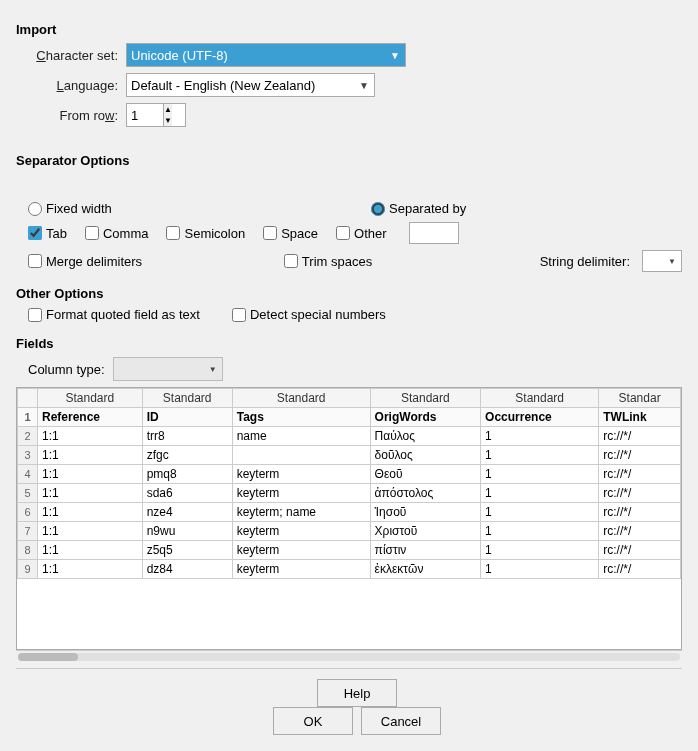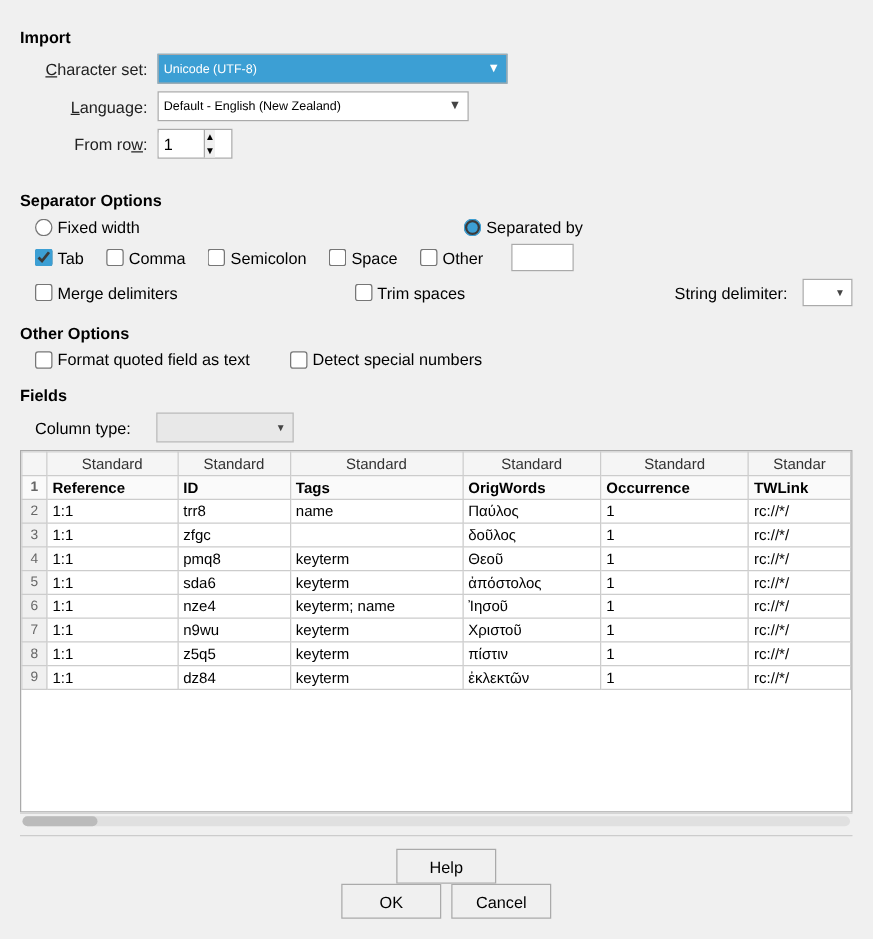--- a/index.html
+++ b/index.html
@@ -35,21 +35,21 @@
       width: 110px;
       text-align: right;
       padding-right: 8px;
       color: #222;
     }
     .form-label .underline { text-decoration: underline; }
     select {
       border: 1px solid #aaa;
       background: white;
       padding: 2px 4px;
-      font-size: 10px;
+      font-size: 13px;
       height: 24px;
       cursor: pointer;
     }
     select.charset-select {
       background: #3c9fd4;
       color: white;
       width: 280px;
       appearance: none;
       -webkit-appearance: none;
       padding-right: 24px;
@@ -121,20 +121,21 @@
       align-items: center;
       gap: 8px;
       flex: 1;
     }
     .radio-label {
       display: flex;
       align-items: center;
       gap: 4px;
       cursor: pointer;
       font-size: 13px;
+      margin-top: 27px;
     }
     .radio-input {
       accent-color: #3c9fd4;
       width: 14px;
       height: 14px;
     }
     .checkbox-row {
       display: flex;
       align-items: center;
       gap: 18px;
@@ -182,21 +183,21 @@
       flex: 1;
       display: flex;
       flex-direction: column;
       min-height: 0;
     }
     .col-type-row {
       display: flex;
       align-items: center;
       margin-bottom: 6px;
       padding-left: 12px;
-      gap: 20px;
+      gap: 8px;
     }
     .col-type-select {
       width: 110px;
       height: 24px;
       border: 1px solid #bbb;
       background: #e8e8e8;
       color: #888;
       appearance: none;
       -webkit-appearance: none;
       padding: 0 4px;

